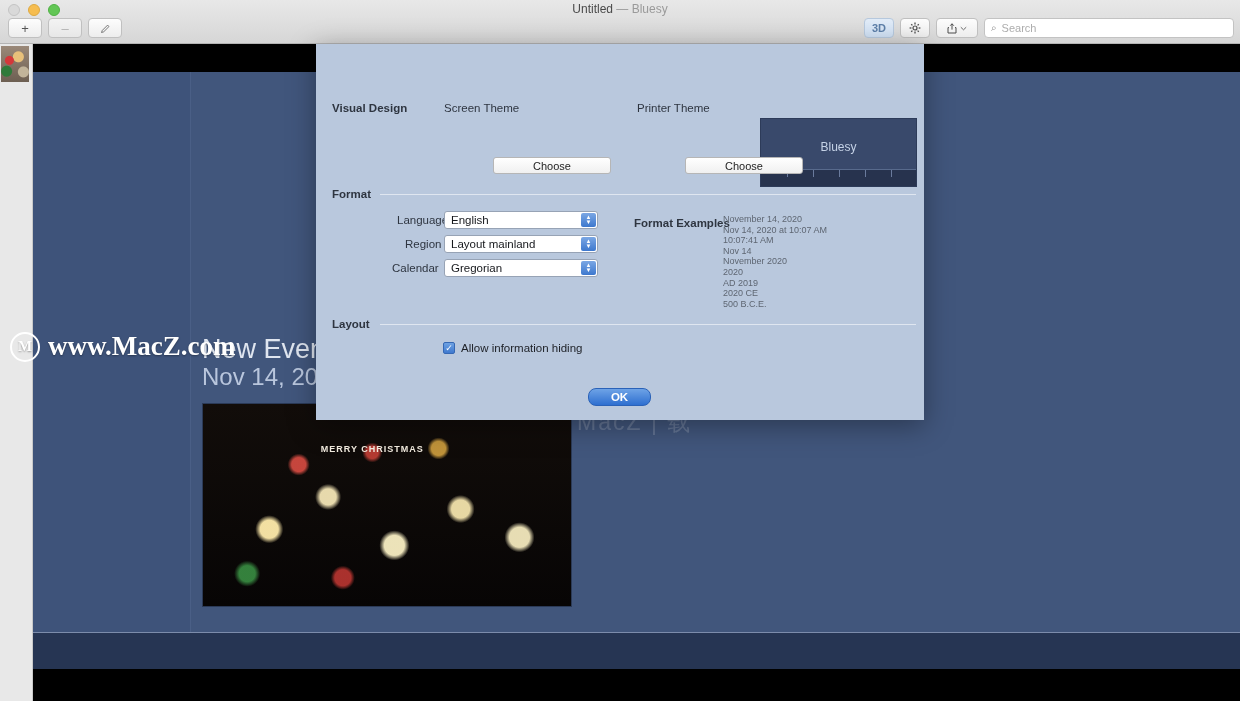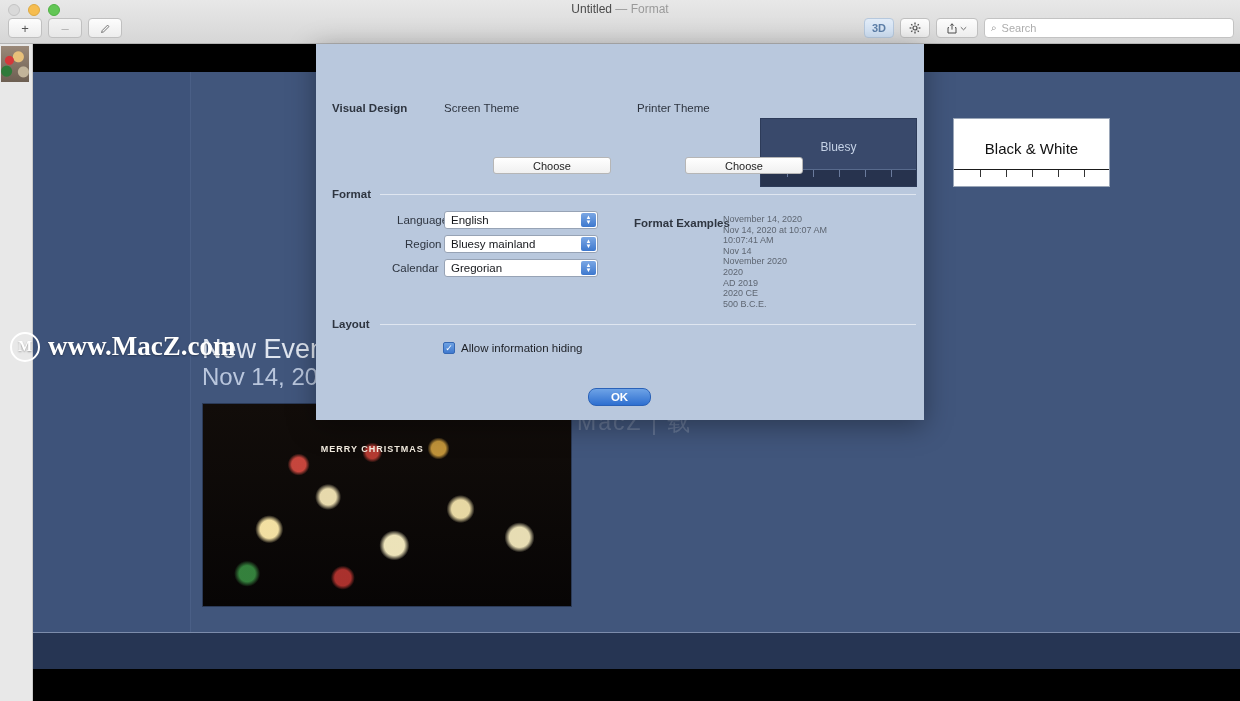--- a/index.html
+++ b/index.html
@@ -251,21 +251,21 @@
 
   <div class="titlebar">
     <div class="traffic">
       <span class="tl close"></span>
       <span class="tl min"></span>
       <span class="tl max"></span>
     </div>
 
     <div class="win-title">
       <span>Untitled</span>
-      <span class="edited">— Format</span>
+      <span class="edited">— Bluesy</span>
     </div>
 
     <div class="tb-left">
       <div class="tbtn">+</div>
       <div class="tbtn dim">–</div>
       <div class="tbtn">
         <svg width="11" height="11" viewBox="0 0 11 11">
           <path d="M1.5 9.5 L2.3 7.4 L7.6 2.1 L9 3.5 L3.7 8.8 Z" fill="none" stroke="#6b6b6b" stroke-width="0.9"></path>
         </svg>
       </div>
@@ -338,46 +338,36 @@
       <div class="theme-name">Bluesy</div>
       <div class="ruler">
         <span class="tick" style="left:26px"></span>
           <span class="tick" style="left:52px"></span>
         <span class="tick" style="left:78px"></span>
           <span class="tick" style="left:104px"></span>
         <span class="tick" style="left:130px"></span>
       </div>
     </div>
 
-    <div class="theme-card printer">
-      <div class="theme-name">Black &amp; White</div>
-      <div class="ruler">
-        <span class="tick" style="left:26px"></span>
-          <span class="tick" style="left:52px"></span>
-        <span class="tick" style="left:78px"></span>
-          <span class="tick" style="left:104px"></span>
-        <span class="tick" style="left:130px"></span>
-      </div>
-    </div>
 
     <div class="choose-btn" style="left:177px; top:113px;">Choose</div>
     <div class="choose-btn" style="left:369px; top:113px;">Choose</div>
 
     <div class="sec-label" style="left:16px; top:144px;">Format</div>
     <div class="rule" style="left:64px; top:150px; width:536px;"></div>
 
     <div class="sub-label" style="left:81px; top:170px;">Language</div>
     <div class="popup" style="left:128px; top:167px;">
       <span class="pv">English</span>
       <span class="stepper">▲<br>▼</span>
     </div>
 
     <div class="sub-label" style="left:89px; top:194px;">Region</div>
     <div class="popup" style="left:128px; top:191px;">
-      <span class="pv">Bluesy mainland</span>
+      <span class="pv">Layout mainland</span>
       <span class="stepper">▲<br>▼</span>
     </div>
 
     <div class="sub-label" style="left:76px; top:218px;">Calendar</div>
     <div class="popup" style="left:128px; top:215px;">
       <span class="pv">Gregorian</span>
       <span class="stepper">▲<br>▼</span>
     </div>
 
     <div class="sub-label" style="left:318px; top:173px; font-weight:bold;">Format Examples</div>

